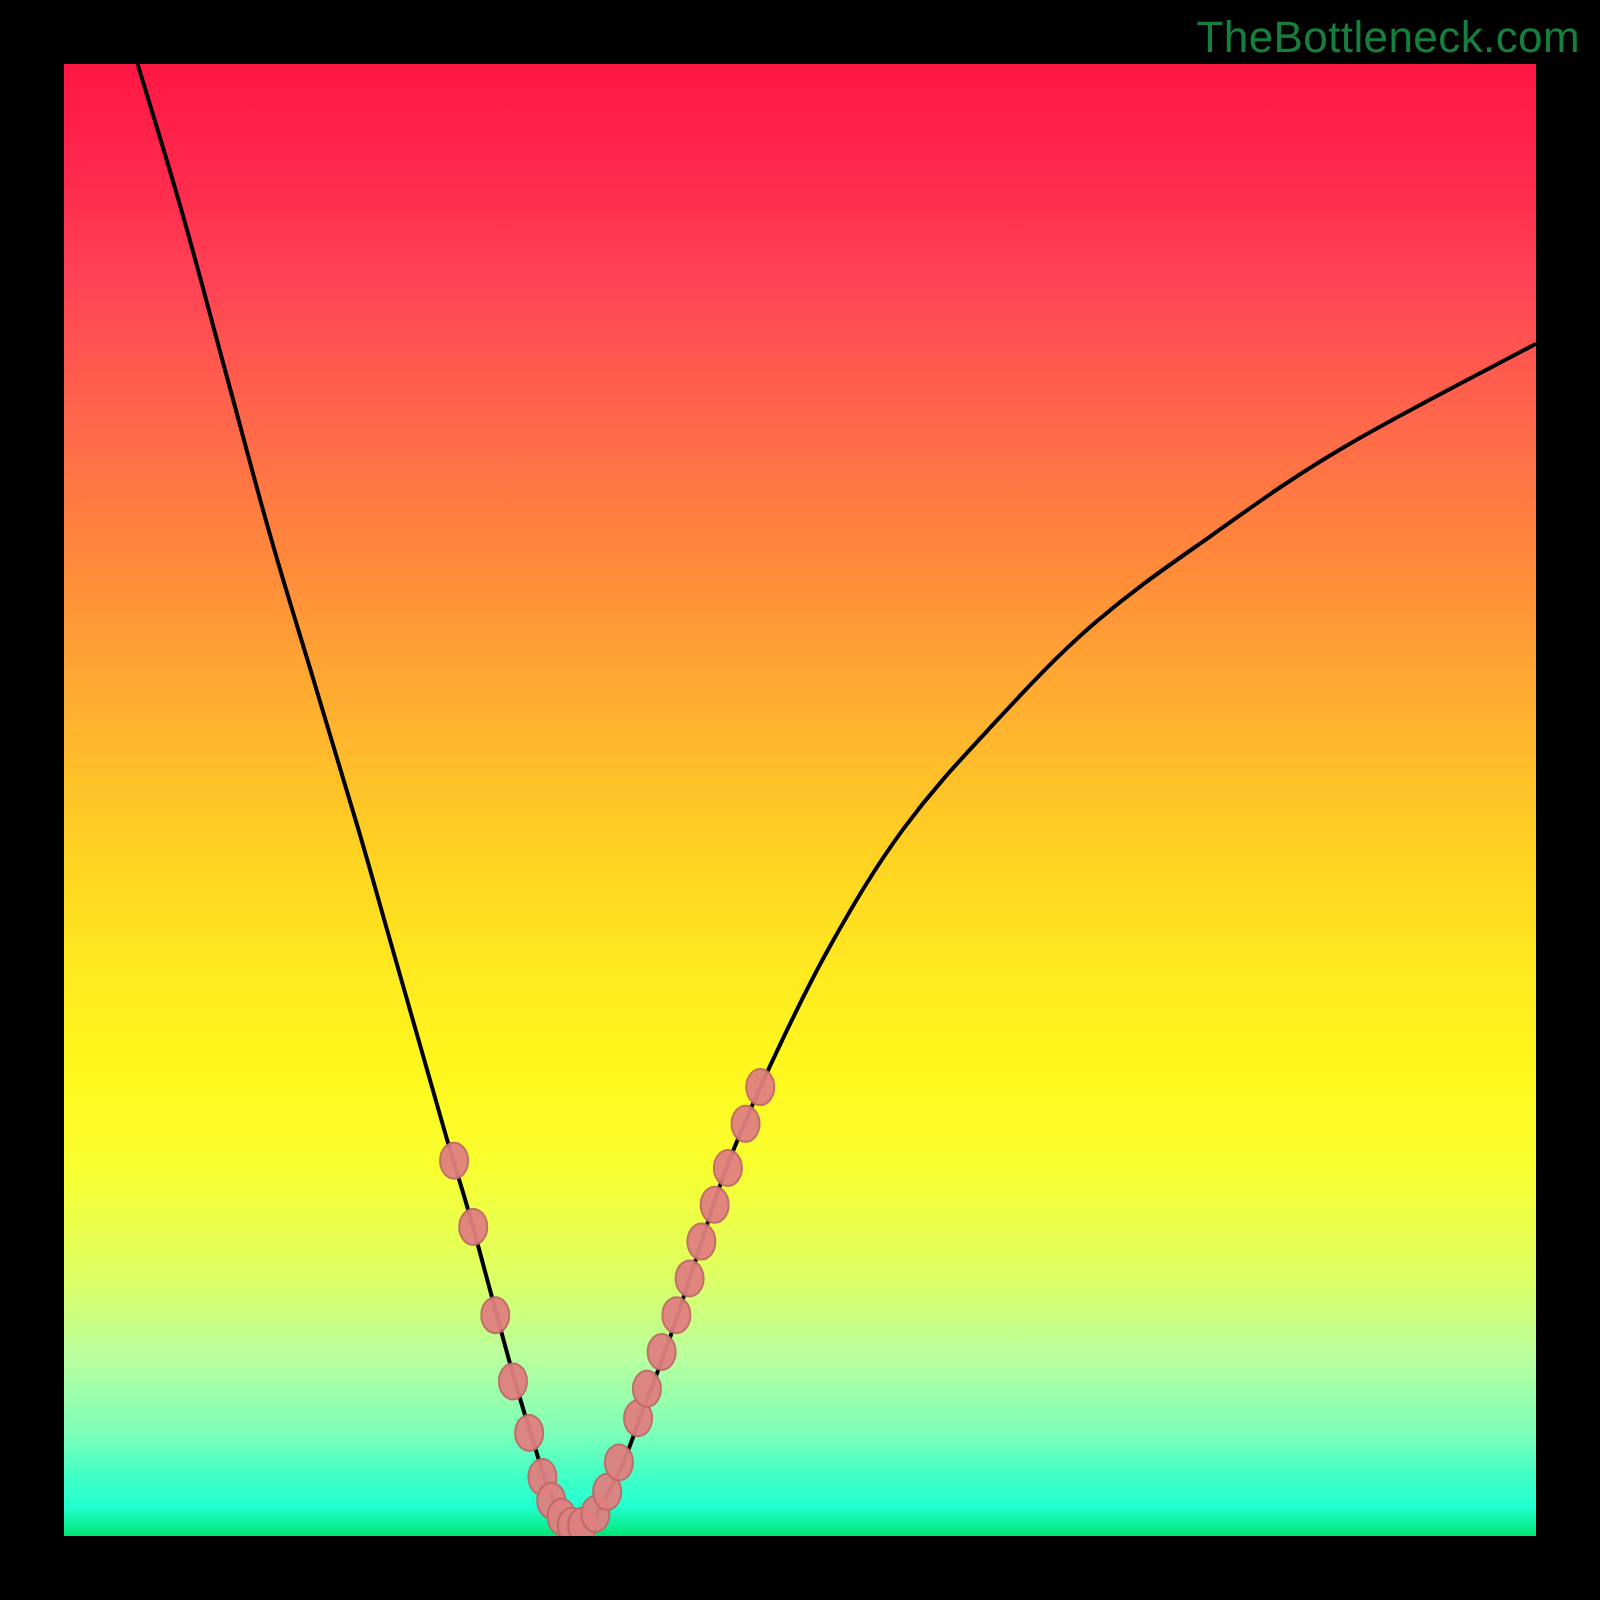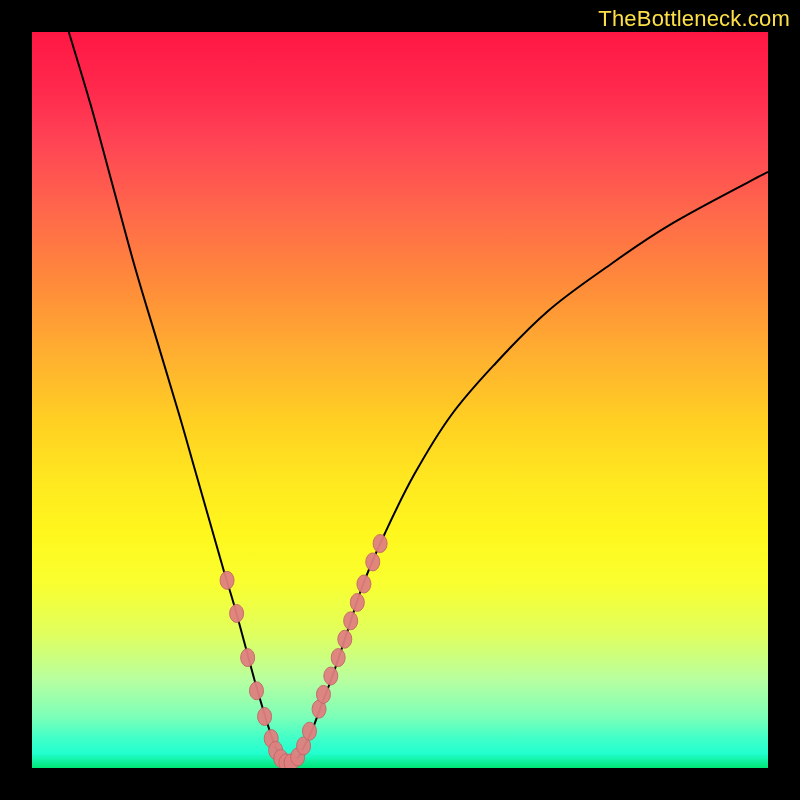--- a/index.html
+++ b/index.html
@@ -31,21 +31,21 @@
       #b8ffa0 88%,
       #7dffb8 93%,
       #40ffc8 96%,
       #22ffd0 98%,
       #00e676 100%);
   }
   .watermark {
     position: absolute;
     top: 6px;
     right: 10px;
-    color: #fde047;
+    color: #15803d;
     font-size: 22px;
     font-weight: 500;
     letter-spacing: 0.2px;
     z-index: 5;
   }
   svg.curves {
     position: absolute;
     inset: 0;
     width: 100%;
     height: 100%;

